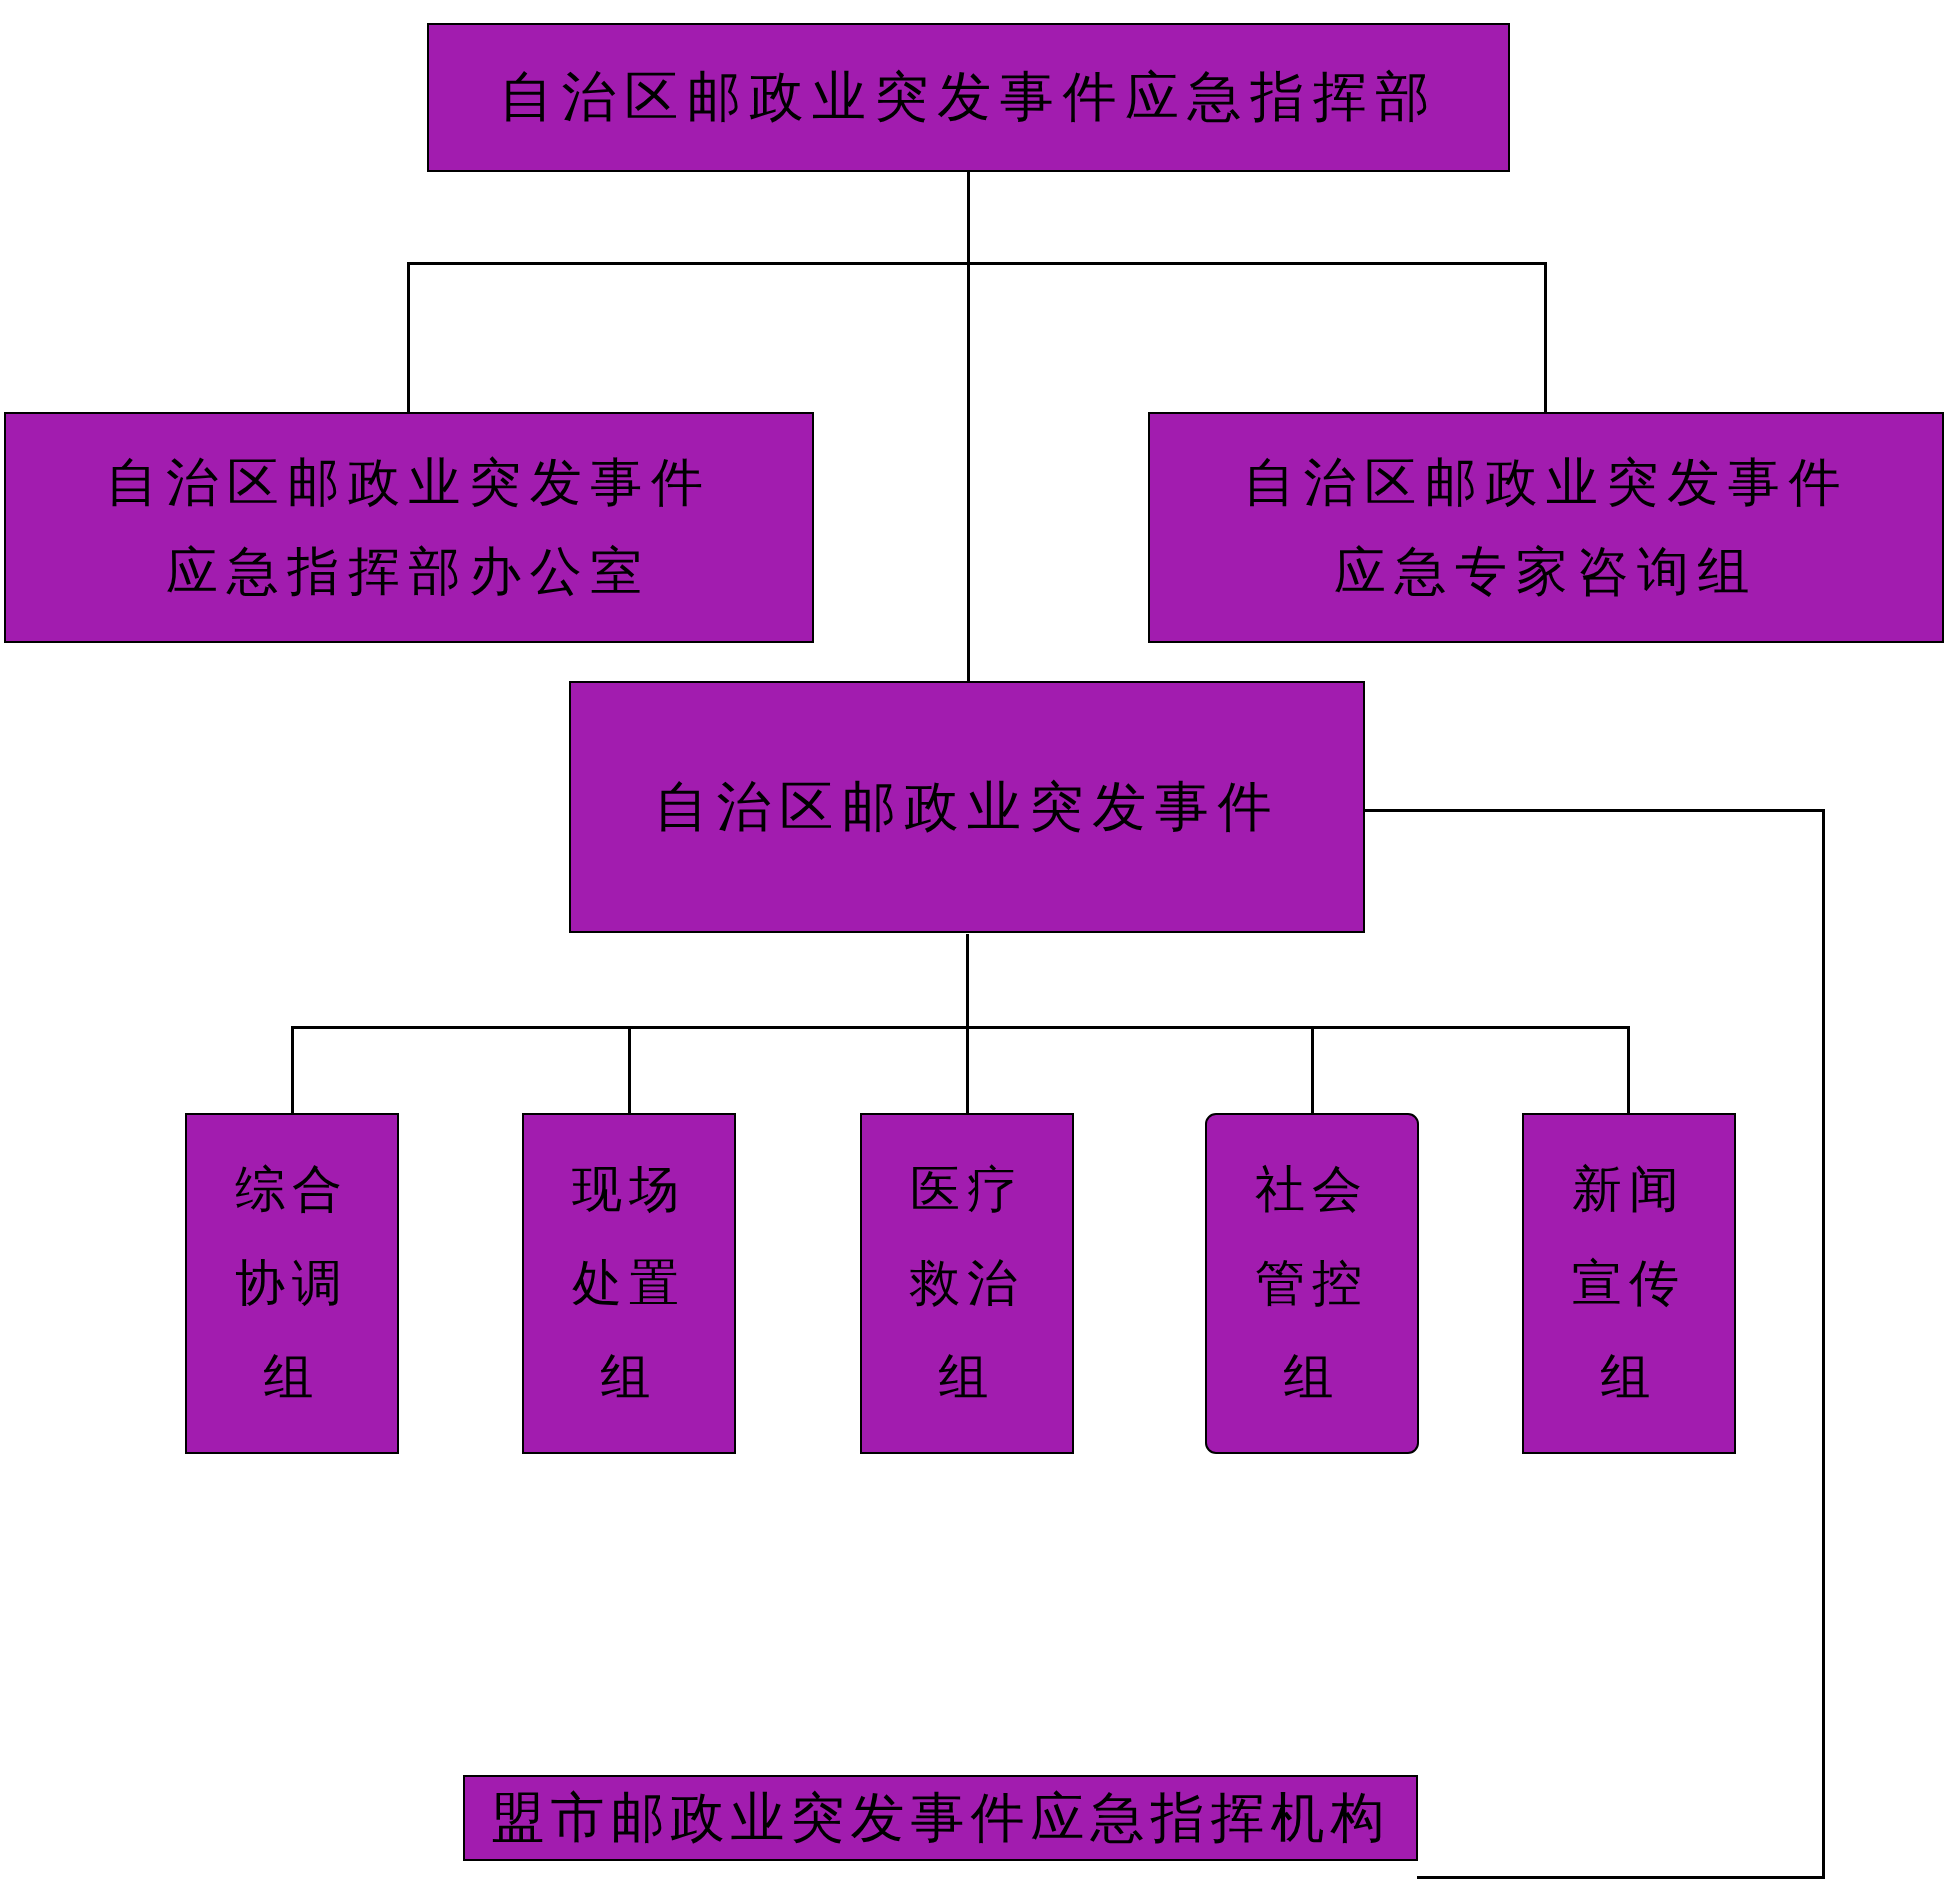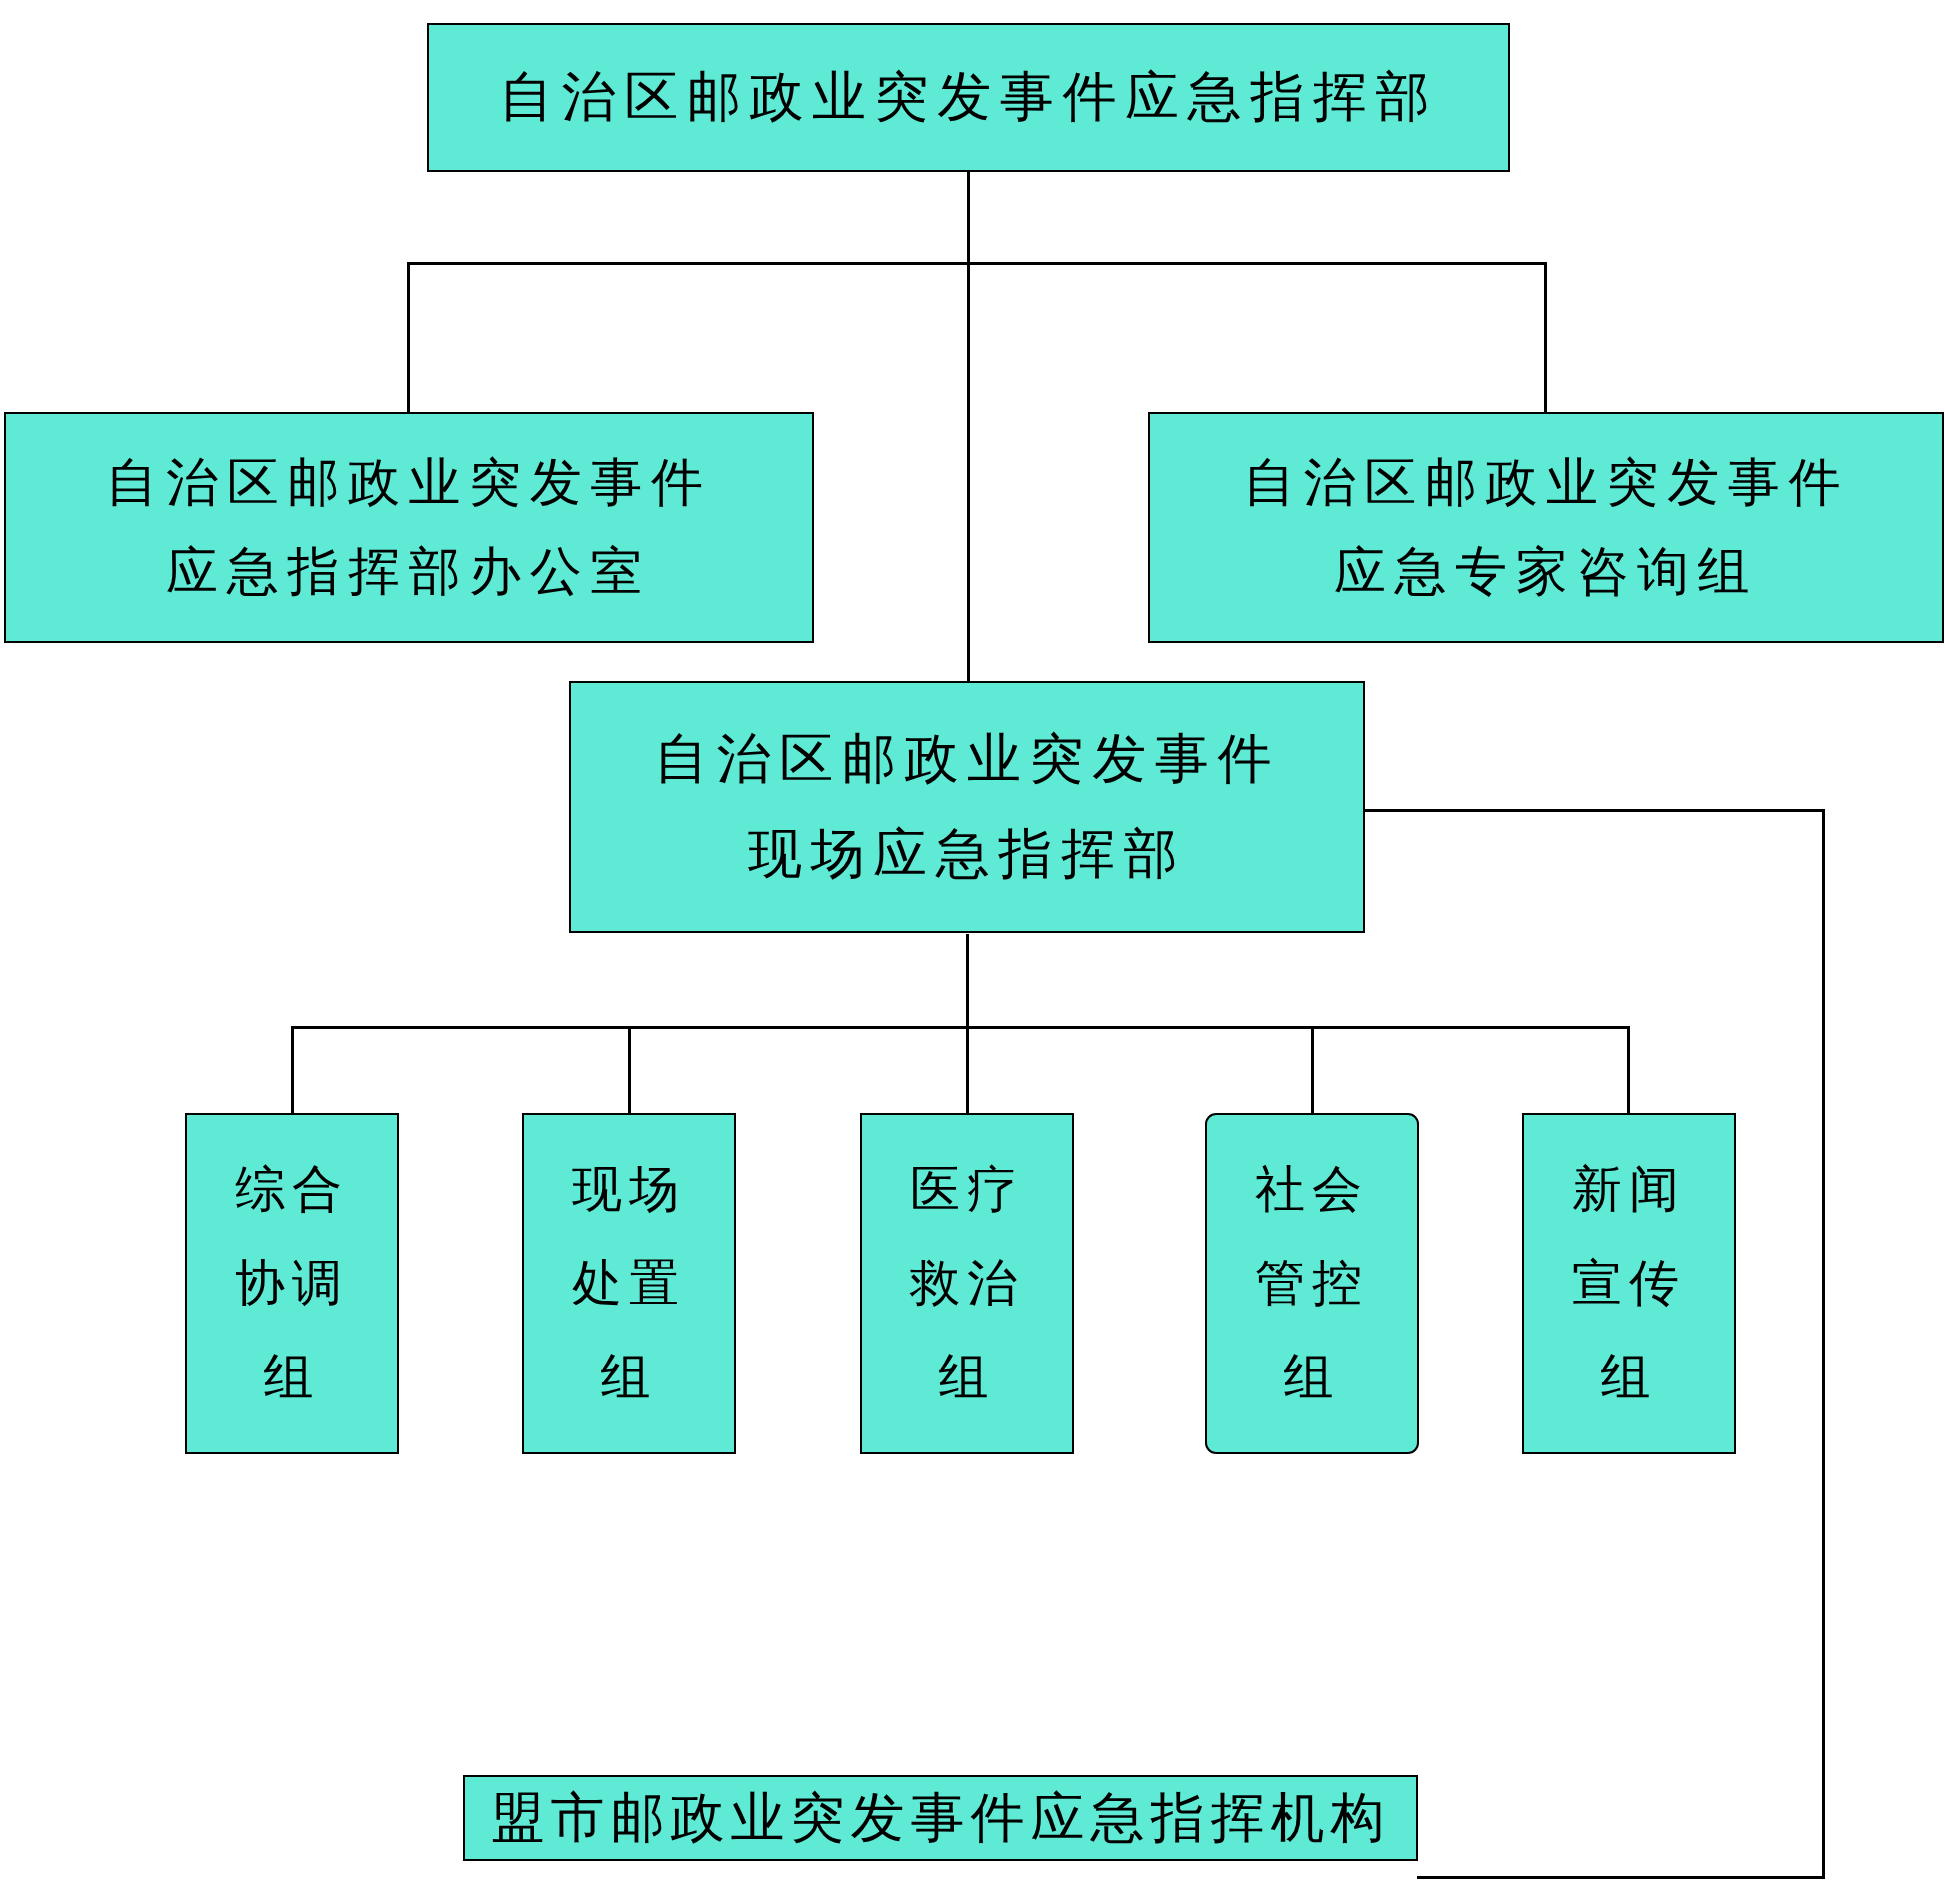--- a/index.html
+++ b/index.html
@@ -13,21 +13,21 @@
     height: 1903px;
     background: #ffffff;
     font-family: "Liberation Serif", "DejaVu Serif", serif;
     color: #000000;
     overflow: hidden;
   }
   .box {
     position: absolute;
     box-sizing: border-box;
     border: 2.6px solid #000000;
-    background: #5eead4;
+    background: #a21caf;
     display: flex;
     flex-direction: column;
     align-items: center;
     justify-content: space-evenly;
     text-align: center;
   }
   .box .txt {
     display: block;
     white-space: nowrap;
   }
@@ -65,21 +65,20 @@
     <span class="txt">应急指挥部办公室</span>
   </div>
 
   <div class="box" id="experts-box">
     <span class="txt">自治区邮政业突发事件</span>
     <span class="txt">应急专家咨询组</span>
   </div>
 
   <div class="box" id="onsite-box">
     <span class="txt">自治区邮政业突发事件</span>
-    <span class="txt">现场应急指挥部</span>
   </div>
 
   <div class="box group-box" id="group-1">
     <span class="txt">综合</span>
     <span class="txt">协调</span>
     <span class="txt">组</span>
   </div>
 
   <div class="box group-box" id="group-2">
     <span class="txt">现场</span>

